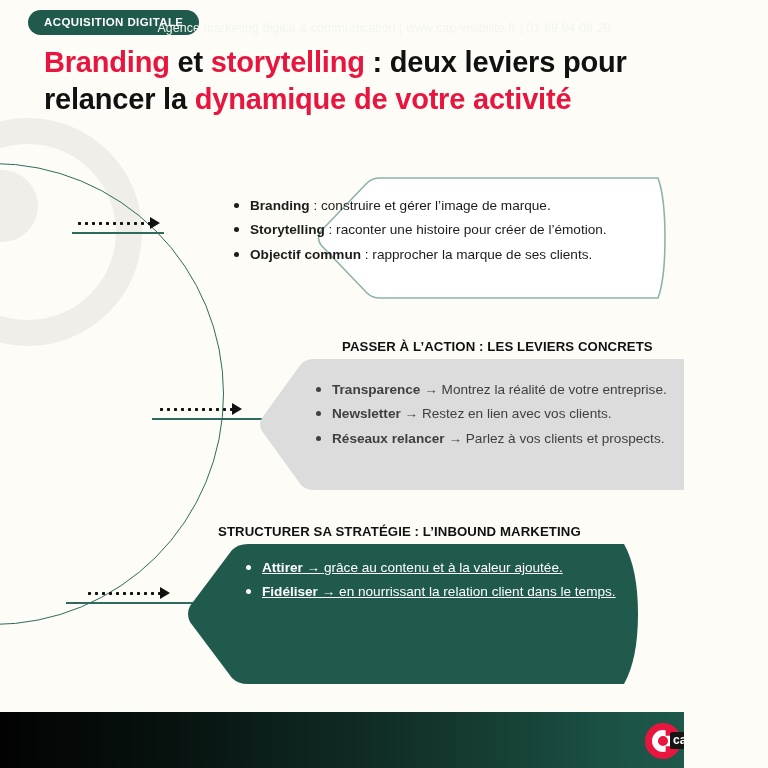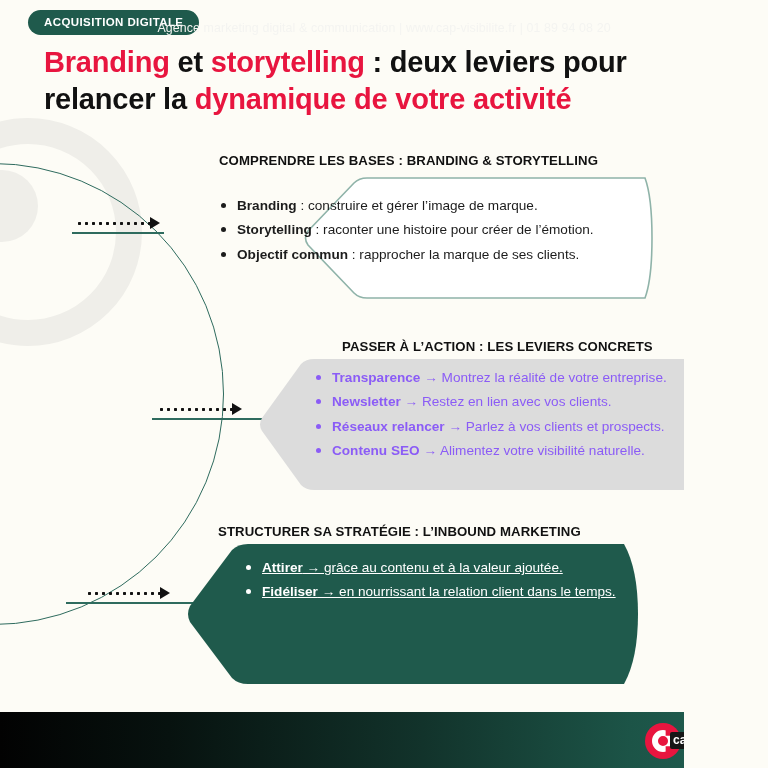--- a/index.html
+++ b/index.html
@@ -79,21 +79,21 @@
   ul.items{list-style:none;margin:0;padding:0;}
   ul.items li{
     position:relative;padding-left:20px;margin-bottom:3px;
   }
   ul.items li:before{
     content:"";position:absolute;left:4px;top:8px;
     width:5px;height:5px;border-radius:50%;background:currentColor;
   }
   .b{font-weight:bold;}
   .card1 .card-body{color:#1C1C1C;}
-  .card2 .card-body{color:#8b5cf6;}
+  .card2 .card-body{color:#404040;margin-top:12px;}
   .card3 .card-body{color:#FFFFFF;}
 
   
   .footer{
     position:absolute;left:0;top:712px;width:768px;height:56px;
     background:linear-gradient(90deg,#020202 0%,#07120F 22%,#12332B 55%,#1C5447 82%,#226153 100%);
   }
   .footer-text{
     position:absolute;left:0;top:0;width:768px;height:56px;
     display:flex;align-items:center;justify-content:center;
@@ -142,22 +142,21 @@
   <div class="arrowhead" style="left:150px;top:217px;"></div>
 
   <div class="conn-line" style="left:152px;top:418px;width:122px;"></div>
   <div class="dotline" style="left:158px;top:408px;width:76px;"></div>
   <div class="arrowhead" style="left:232px;top:403px;"></div>
 
   <div class="conn-line" style="left:66px;top:602px;width:138px;"></div>
   <div class="dotline" style="left:86px;top:592px;width:76px;"></div>
   <div class="arrowhead" style="left:160px;top:587px;"></div>
 
-  <div class="sec-label" style="left:219px;top:153px;">COMPRENDRE LES BASES : BRANDING &amp; STORYTELLING</div>
-  <div class="card card1" style="left:151px;top:175px;width:504px;height:126px;">
+  <div class="card card1" style="left:164px;top:175px;width:504px;height:126px;">
     <svg width="504" height="126" viewBox="0 0 504 126">
       <path d="M 216 3 L 494 3 Q 501 22 501 63 Q 501 104 494 123 L 216 123 Q 208 123 203 118 L 157 70 Q 152 63 157 56 L 203 8 Q 208 3 216 3 Z" fill="#FFFFFF" stroke="#8FB3A9" stroke-width="1.6"></path>
     </svg>
     <div class="card-body" style="left:66px;top:20px;width:420px;">
       <ul class="items">
         <li><span class="b">Branding</span><span> : construire et gérer l’image de marque.</span></li>
         <li><span class="b">Storytelling</span><span> : raconter une histoire pour créer de l’émotion.</span></li>
         <li><span class="b">Objectif commun</span><span> : rapprocher la marque de ses clients.</span></li>
       </ul>
     </div>
@@ -166,21 +165,20 @@
   <div class="sec-label" style="left:310px;top:339px;margin-left:32px;">PASSER À L’ACTION : LES LEVIERS CONCRETS</div>
   <div class="card card2" style="left:258px;top:358px;width:472px;height:133px;">
     <svg width="472" height="133" viewBox="0 0 472 133">
       <path d="M 56 1 L 452 1 Q 464 24 464 66.5 Q 464 109 452 132 L 56 132 Q 48 132 43 127 L 4 73 Q 0 66.5 4 60 L 43 6 Q 48 1 56 1 Z" fill="#DCDCDC"></path>
     </svg>
     <div class="card-body" style="left:54px;top:9px;width:410px;">
       <ul class="items">
         <li><span class="b">Transparence</span><span> → Montrez la réalité de votre entreprise.</span></li>
         <li><span class="b">Newsletter</span><span> → Restez en lien avec vos clients.</span></li>
         <li><span class="b">Réseaux relancer</span><span> → Parlez à vos clients et prospects.</span></li>
-        <li><span class="b">Contenu SEO</span><span> → Alimentez votre visibilité naturelle.</span></li>
       </ul>
     </div>
   </div>
 
   <div class="sec-label" style="left:218px;top:524px;">STRUCTURER SA STRATÉGIE : L’INBOUND MARKETING</div>
   <div class="card card3" style="left:186px;top:543px;width:460px;height:142px;">
     <svg width="460" height="142" viewBox="0 0 460 142">
       <path d="M 62 1 L 438 1 Q 452 26 452 71 Q 452 116 438 141 L 62 141 Q 52 141 46 135 L 4 79 Q 0 71 4 63 L 46 7 Q 52 1 62 1 Z" fill="#1F5A4C"></path>
     </svg>
     <div class="card-body" style="left:56px;top:14px;width:390px;text-decoration:underline;">

